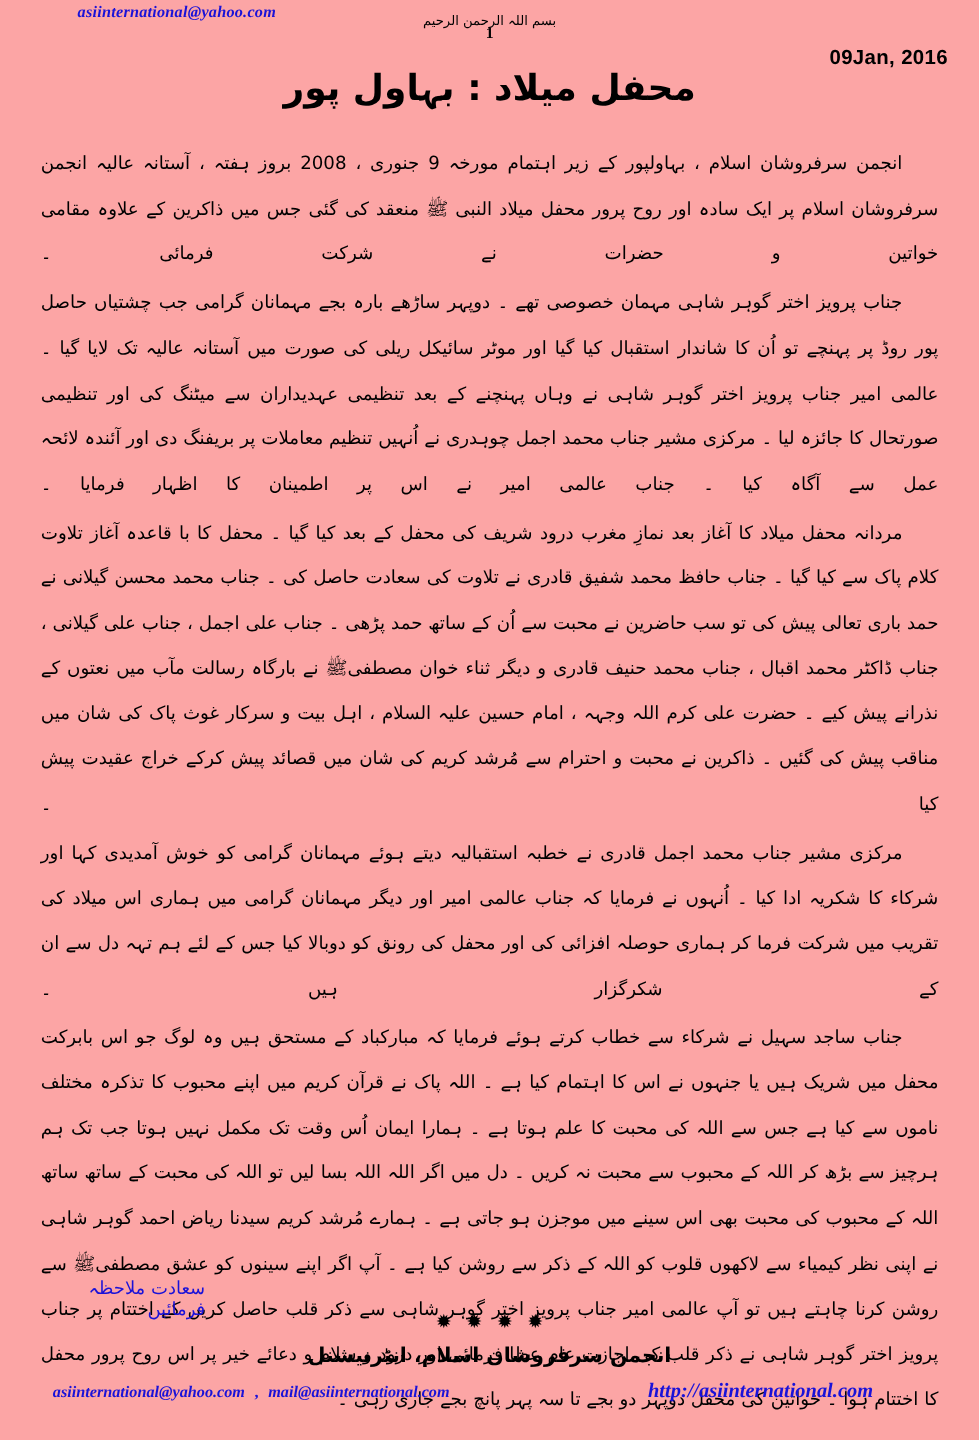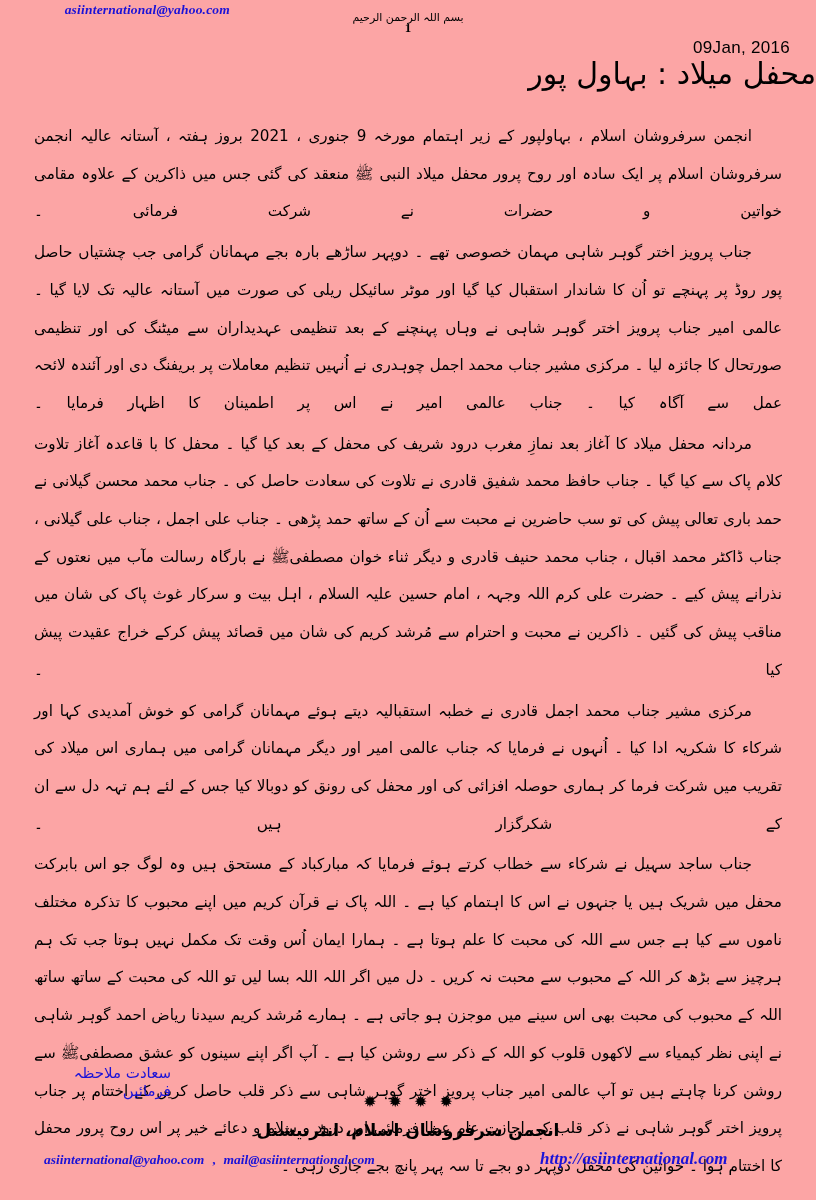--- a/index.html
+++ b/index.html
@@ -56,34 +56,35 @@
     color: #000;
     margin-top: -4px;
   }
 
   .date-label {
     position: absolute;
     top: 38px;
     right: 26px;
     direction: ltr;
     font-family: "Liberation Sans", sans-serif;
-    font-weight: normal;
+    font-weight: bold;
     font-size: 17px;
     color: #000;
     letter-spacing: 0.3px;
   }
 
   .doc-title {
     position: absolute;
     top: 34px;
     left: 0;
     width: 816px;
+    text-align: center;
     font-family: "DejaVu Sans", sans-serif;
     font-size: 30px;
-    font-weight: normal;
+    font-weight: bold;
     color: #000;
     direction: rtl;
     line-height: 1.35;
   }
 
   
   .body-text {
     position: absolute;
     top: 118px;
     right: 34px;
@@ -193,21 +194,21 @@
   <div class="bismillah-wrap">
     <div class="bismillah">بسم اللہ الرحمن الرحیم</div>
     <div class="page-number">1</div>
   </div>
 
   <div class="date-label">09Jan, 2016</div>
 
   <h1 class="doc-title">محفل میلاد : بہاول پور</h1>
 
   <div class="body-text">
-    <p>انجمن سرفروشان اسلام ، بہاولپور کے زیر اہتمام مورخہ 9 جنوری ، 2021 بروز ہفتہ ، آستانہ عالیہ انجمن سرفروشان اسلام پر ایک سادہ اور روح پرور محفل میلاد النبی ﷺ منعقد کی گئی جس میں ذاکرین کے علاوہ مقامی خواتین و حضرات نے شرکت فرمائی ۔</p>
+    <p>انجمن سرفروشان اسلام ، بہاولپور کے زیر اہتمام مورخہ 9 جنوری ، 2008 بروز ہفتہ ، آستانہ عالیہ انجمن سرفروشان اسلام پر ایک سادہ اور روح پرور محفل میلاد النبی ﷺ منعقد کی گئی جس میں ذاکرین کے علاوہ مقامی خواتین و حضرات نے شرکت فرمائی ۔</p>
     <p>جناب پرویز اختر گوہر شاہی مہمان خصوصی تھے ۔ دوپہر ساڑھے بارہ بجے مہمانان گرامی جب چشتیاں حاصل پور روڈ پر پہنچے تو اُن کا شاندار استقبال کیا گیا اور موٹر سائیکل ریلی کی صورت میں آستانہ عالیہ تک لایا گیا ۔    عالمی امیر جناب پرویز اختر گوہر شاہی نے وہاں پہنچنے کے بعد تنظیمی عہدیداران سے میٹنگ کی اور تنظیمی صورتحال کا جائزہ لیا ۔ مرکزی مشیر جناب محمد اجمل چوہدری نے اُنہیں تنظیم معاملات پر بریفنگ دی اور آئندہ لائحہ عمل سے آگاہ کیا ۔ جناب عالمی امیر نے اس پر اطمینان کا اظہار فرمایا ۔</p>
     <p>مردانہ محفل میلاد کا آغاز بعد نمازِ مغرب درود شریف کی محفل کے بعد کیا گیا ۔ محفل کا با قاعدہ آغاز تلاوت کلام پاک سے کیا گیا ۔ جناب حافظ محمد شفیق قادری نے تلاوت کی سعادت حاصل کی ۔ جناب محمد محسن گیلانی نے حمد باری تعالی پیش کی تو سب حاضرین نے محبت سے اُن کے ساتھ حمد پڑھی ۔ جناب علی اجمل ، جناب علی گیلانی ، جناب ڈاکٹر محمد اقبال ، جناب محمد حنیف قادری و دیگر ثناء خوان مصطفیﷺ نے بارگاہ رسالت مآب میں نعتوں کے نذرانے پیش کیے ۔ حضرت علی کرم اللہ وجہہ ، امام حسین علیہ السلام ، اہل بیت و سرکار غوث پاک کی شان میں مناقب پیش کی گئیں ۔ ذاکرین نے محبت و احترام سے مُرشد کریم کی شان میں قصائد پیش کرکے خراج عقیدت پیش کیا ۔</p>
     <p>مرکزی مشیر جناب محمد اجمل قادری نے خطبہ استقبالیہ دیتے ہوئے مہمانان گرامی کو خوش آمدیدی کہا اور شرکاء کا شکریہ ادا کیا ۔ اُنہوں نے فرمایا کہ جناب عالمی امیر اور دیگر مہمانان گرامی میں ہماری اس میلاد کی تقریب میں شرکت فرما کر ہماری حوصلہ افزائی کی اور محفل کی رونق کو دوبالا کیا جس کے لئے ہم تہہ دل سے  ان کے شکرگزار ہیں ۔</p>
     <p>جناب ساجد سہیل نے شرکاء سے خطاب کرتے ہوئے فرمایا کہ مبارکباد کے مستحق ہیں وہ لوگ جو اس بابرکت محفل میں شریک ہیں یا جنہوں نے اس کا اہتمام کیا ہے ۔ اللہ پاک نے قرآن کریم میں اپنے محبوب کا تذکرہ  مختلف ناموں سے کیا ہے جس سے اللہ کی محبت کا علم ہوتا ہے ۔ ہمارا ایمان اُس وقت تک مکمل نہیں ہوتا جب تک ہم ہرچیز سے بڑھ کر اللہ کے محبوب سے محبت نہ کریں ۔ دل میں اگر اللہ اللہ بسا لیں تو اللہ کی محبت کے ساتھ ساتھ اللہ کے محبوب کی محبت بھی اس سینے میں موجزن ہو جاتی ہے ۔ ہمارے مُرشد کریم سیدنا ریاض احمد گوہر شاہی نے اپنی نظر کیمیاء سے لاکھوں قلوب کو اللہ کے ذکر سے روشن کیا ہے ۔ آپ اگر اپنے سینوں کو عشق مصطفیﷺ سے روشن کرنا چاہتے ہیں تو آپ عالمی امیر جناب پرویز اختر گوہر شاہی سے ذکر قلب حاصل کریں کے اختتام پر جناب پرویز اختر گوہر شاہی نے ذکر قلب کی اجازت عام عطا فرمائی اور درود و سلام و دعائے خیر پر اس روح پرور محفل کا اختتام ہوا ۔   خواتین کی محفل دوپہر دو بجے تا سہ پہر پانچ بجے جاری رہی ۔</p>
   </div>
 
   <div class="blue-note">سعادت ملاحظہ فرمائیں</div>
 
   <div class="ornaments">
     <span class="star">✹</span>

